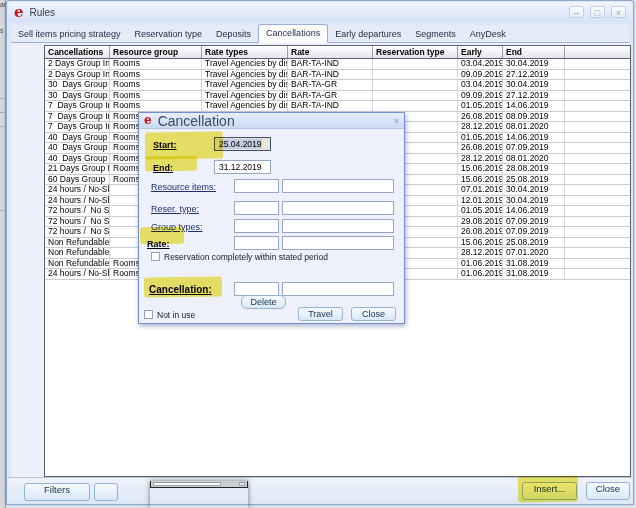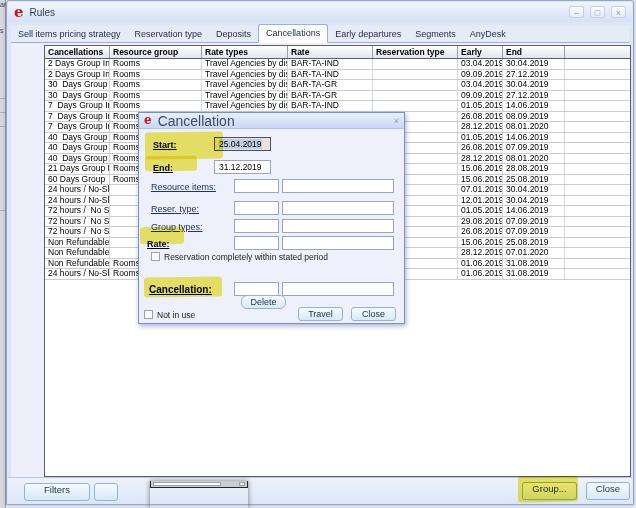--- a/index.html
+++ b/index.html
@@ -342,21 +342,21 @@
           <div class="tcell" style="width: 45px;">01.06.2019</div>
           <div class="tcell" style="width: 62px;">31.08.2019</div>
           <div class="tcell" style="width: 66px; border-right: none;"></div>
         </div>
       </div>
   </div>
 
   <div class="footer">
     <div class="btn" style="left:16px; top:5px; width:66px;">Filters</div>
     <div class="btn" style="left:86px; top:5px; width:24px;"></div>
-    <div class="btn" style="left:514px; top:4px; width:55px;">Group...</div>
+    <div class="btn" style="left:514px; top:4px; width:55px;">Insert...</div>
     <div class="btn" style="left:578px; top:4px; width:44px;">Close</div>
   </div>
 </div>
 
 <div class="dialog">
   <div class="dlg-title">
     <span class="dlg-elogo">e</span>
     <span class="dlg-titletext">Cancellation</span>
     <span class="dlg-close">×</span>
   </div>

